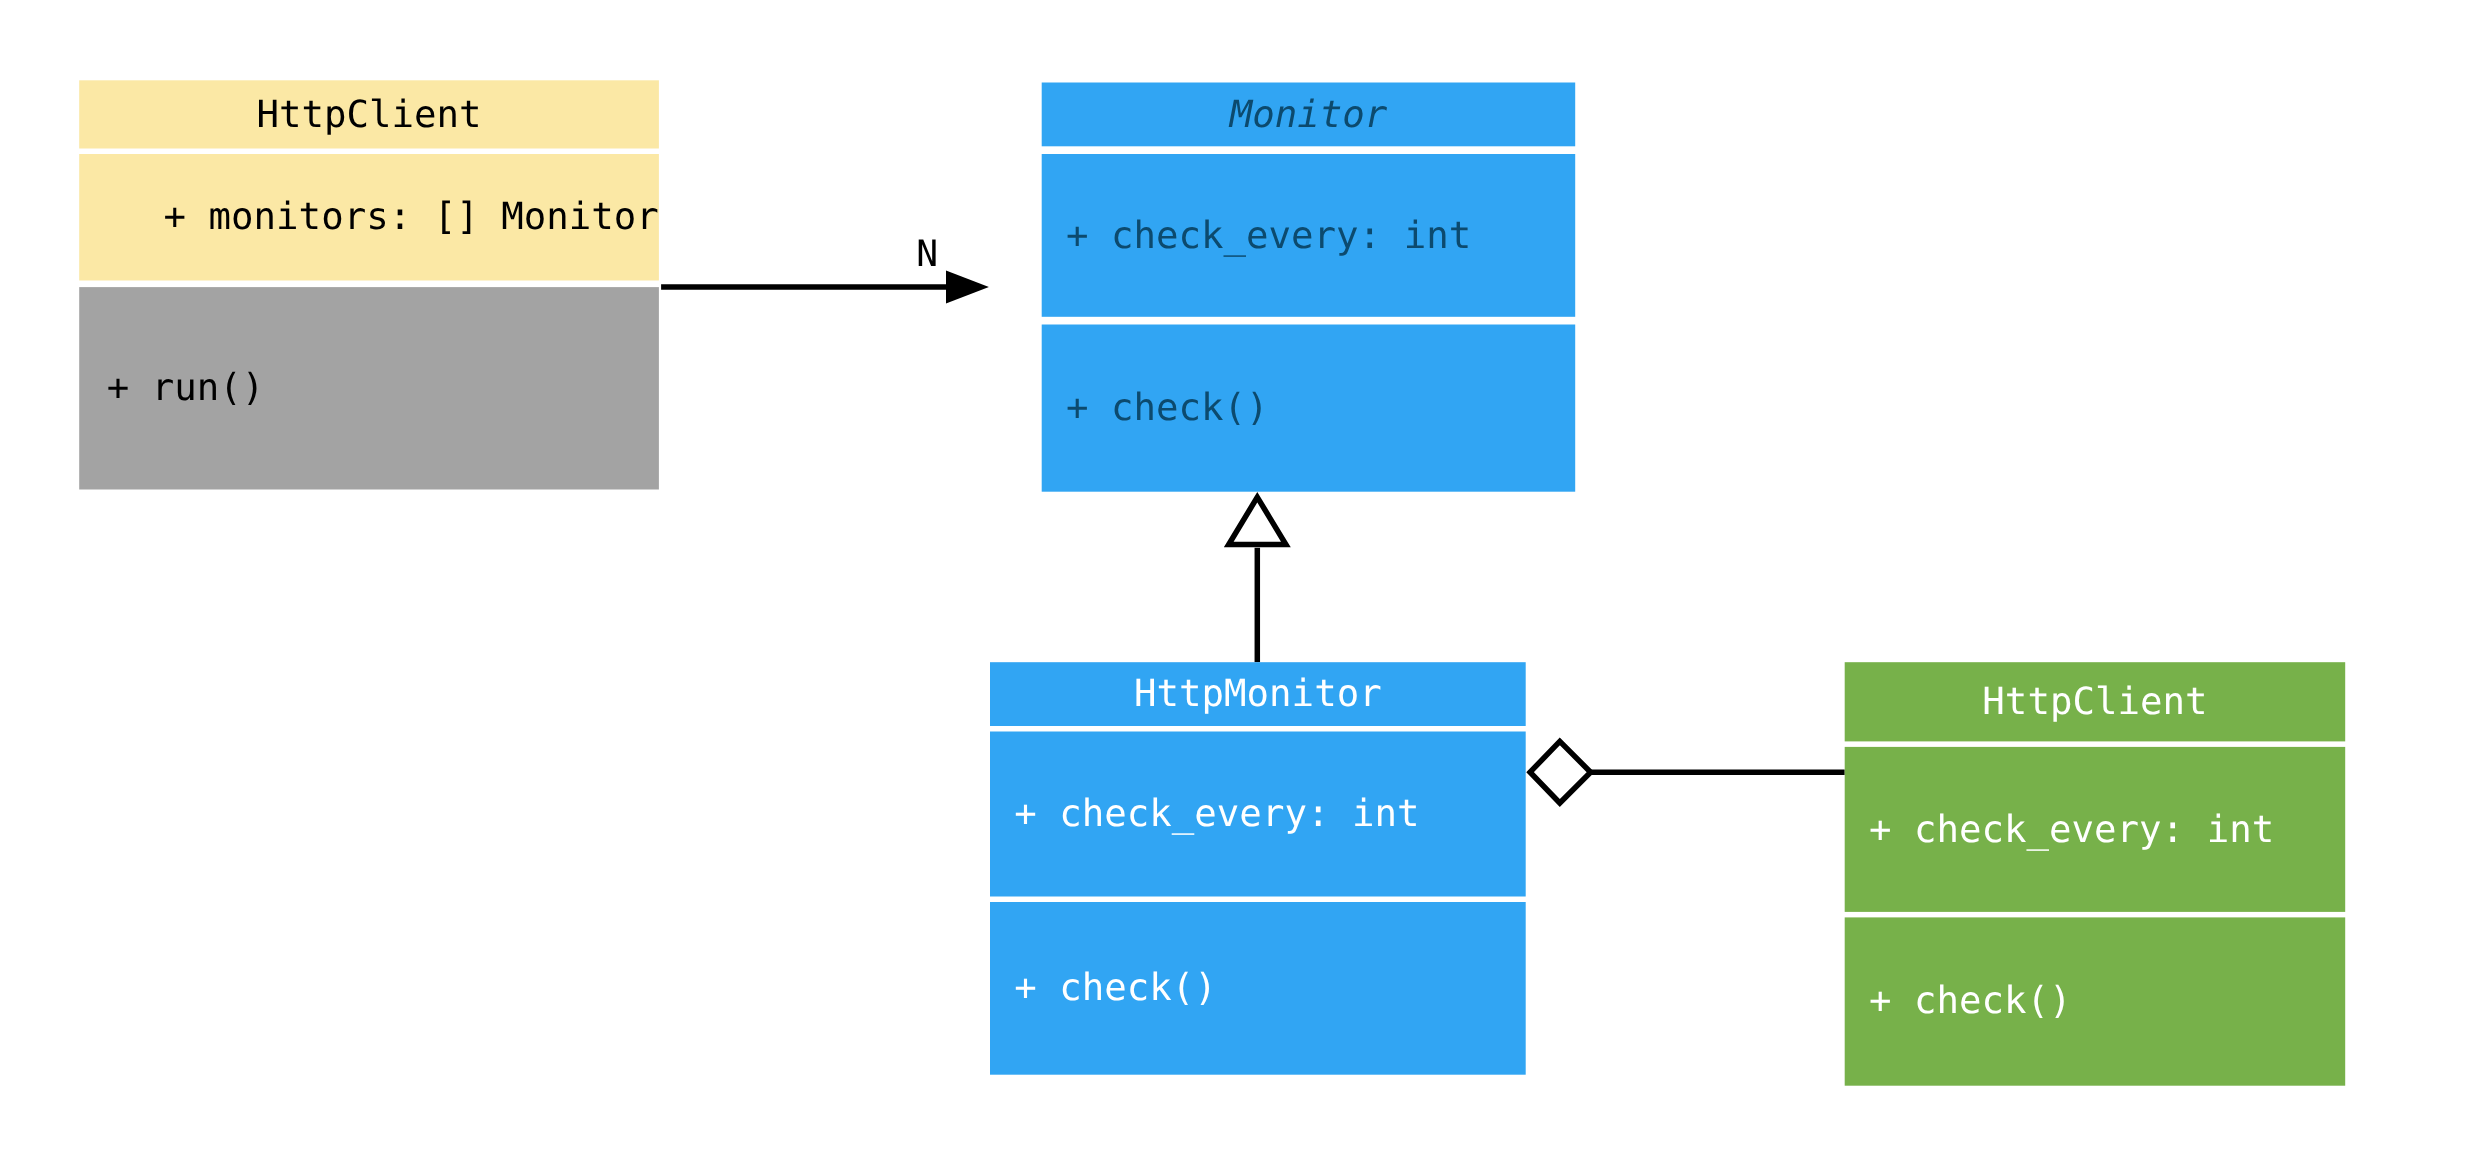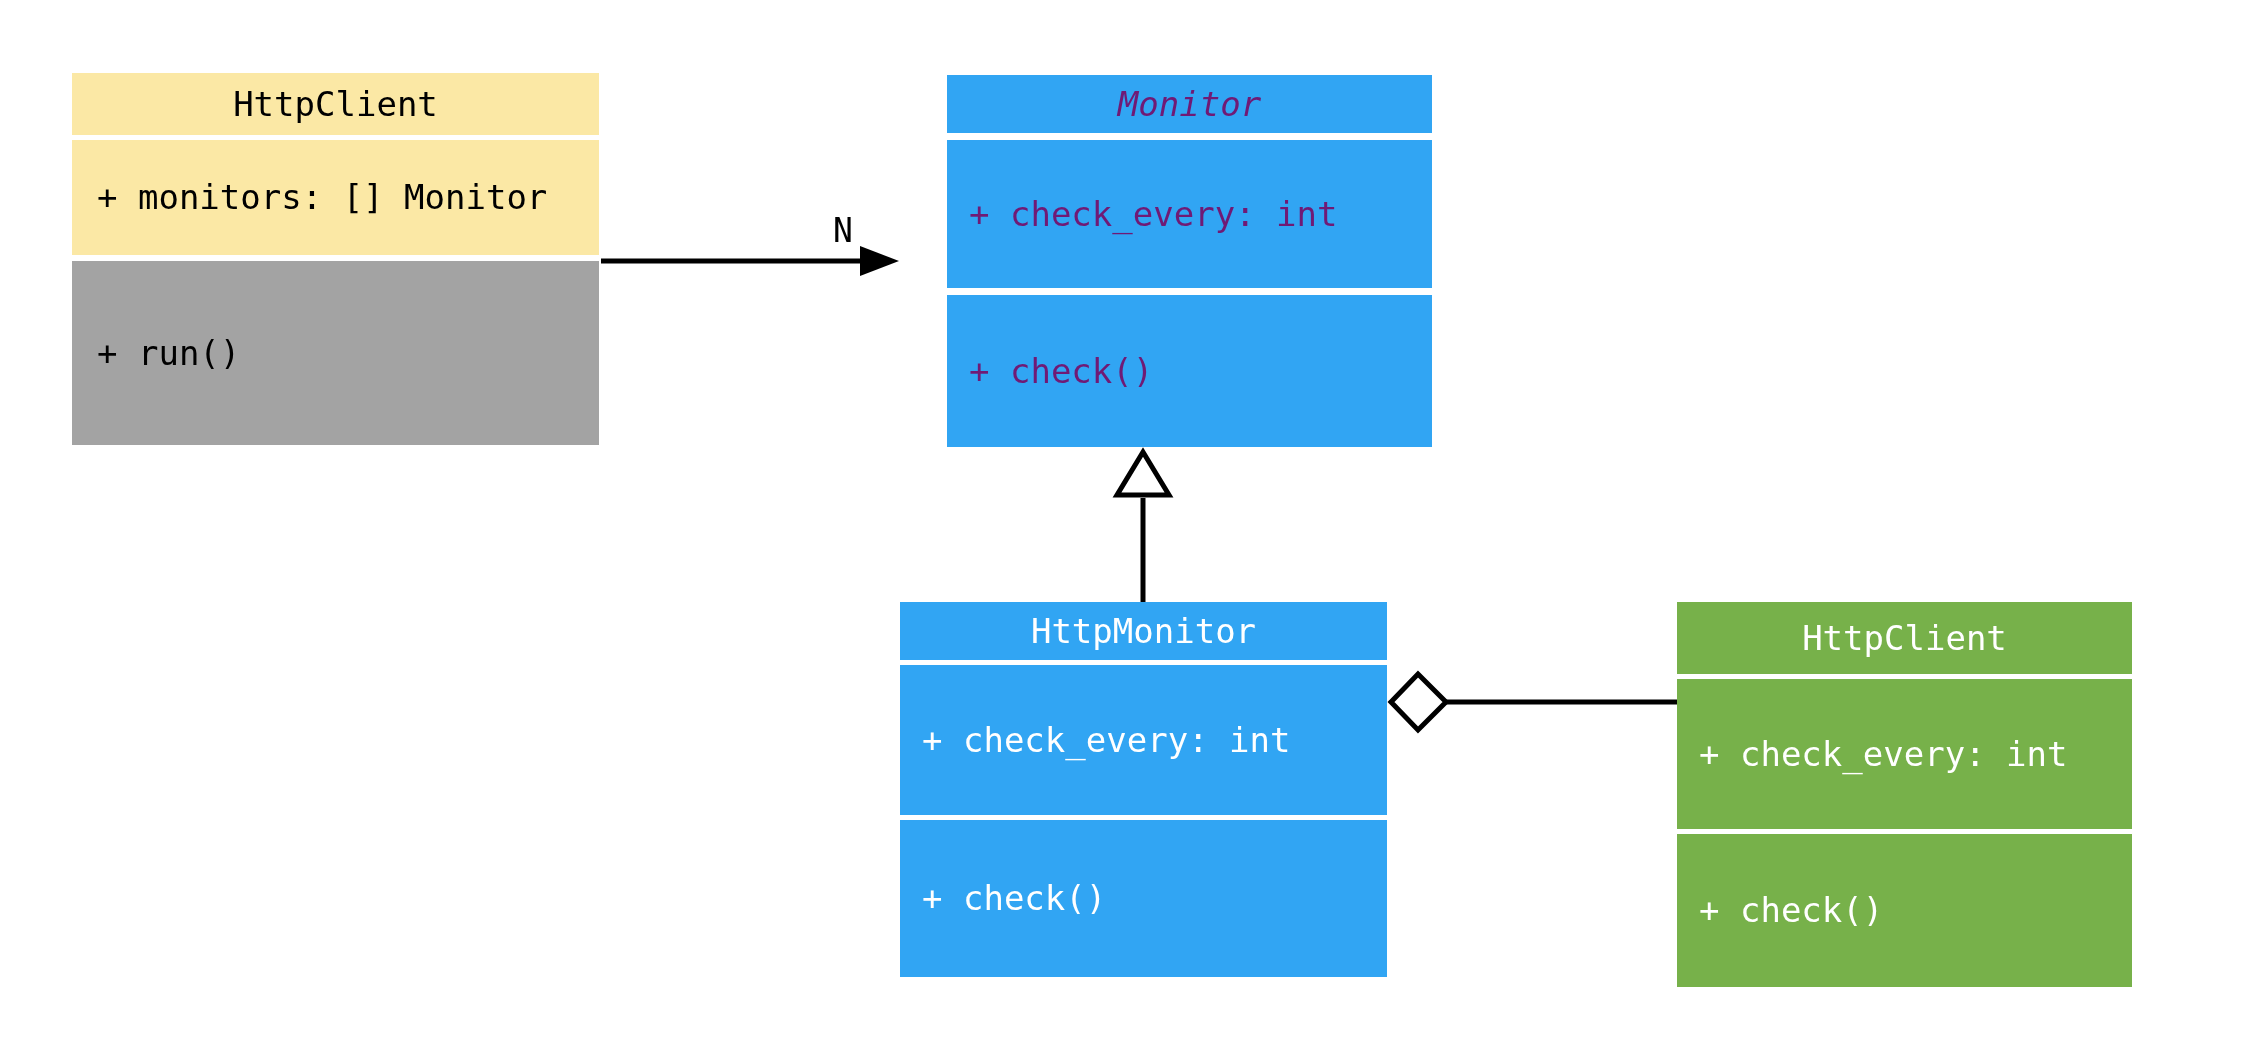--- a/index.html
+++ b/index.html
@@ -70,29 +70,29 @@
     </g>
 
     <g>
       <polygon points="1391,702 1418,674 1446,702 1418,730" fill="#ffffff" stroke="#000000" stroke-width="5" stroke-linejoin="miter"></polygon>
       <line x1="1444" y1="702" x2="1677" y2="702" stroke="#000000" stroke-width="5"></line>
     </g>
   </svg>
 
   <div class="uml-class dispatcher" style="left:72px; top:73px; width:527px; color:#000000;">
     <div class="sec title" style="height: 62px; background-color: rgb(251, 232, 165);">HttpClient</div>
-    <div class="sec members" style="height: 115px; margin-top: 5px; background-color: rgb(251, 232, 165);">
+    <div class="sec members" style="height: 115px; margin-top: 5px; background-color: rgb(251, 232, 165); text-align: right;">
       <div class="member-line">+ monitors: [] Monitor</div>
     </div>
     <div class="sec members" style="height: 184px; margin-top: 6px; background-color: #a3a3a3;">
       <div class="member-line">+ run()</div>
     </div>
   </div>
 
-  <div class="uml-class monitor" style="left:902px; top:75px; width:485px; color:#701a75;padding-left:45px;">
+  <div class="uml-class monitor" style="left:902px; top:75px; width:485px; color:#0c4a6e;padding-left:45px;">
     <div class="sec title" style="height: 58px; background-color: rgb(49, 165, 243); font-style: italic;">Monitor</div>
     <div class="sec members" style="height: 148px; margin-top: 7px; background-color: rgb(49, 165, 243);">
       <div class="member-line">+ check_every: int</div>
     </div>
     <div class="sec members" style="height: 152px; margin-top: 7px; background-color: rgb(49, 165, 243);">
       <div class="member-line">+ check()</div>
     </div>
   </div>
 
   <div class="uml-class httpmonitor" style="left:900px; top:602px; width:487px; color:#ffffff;">

